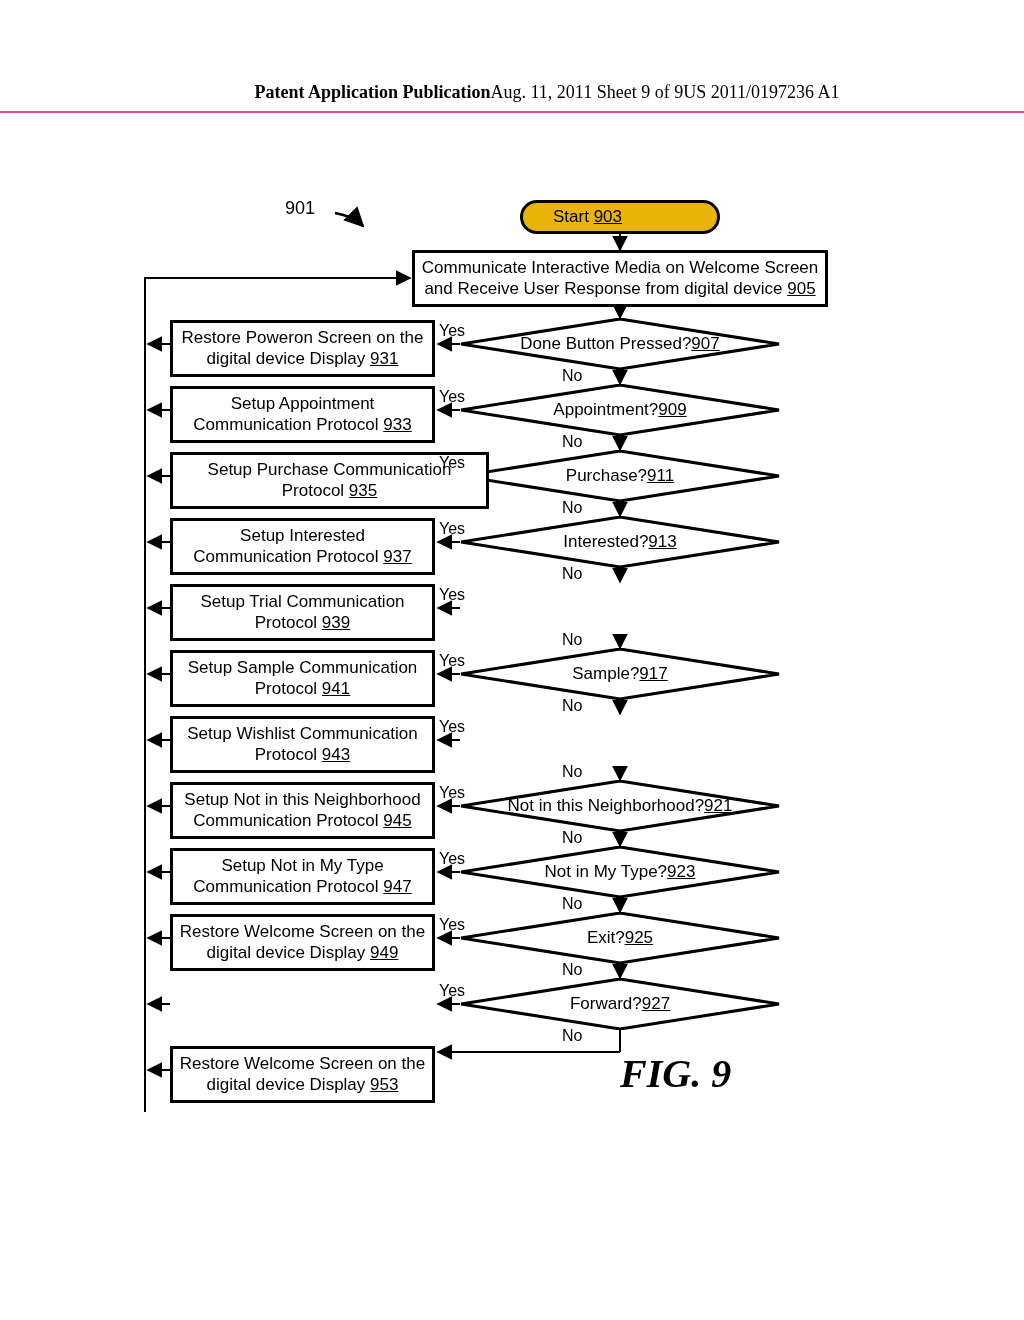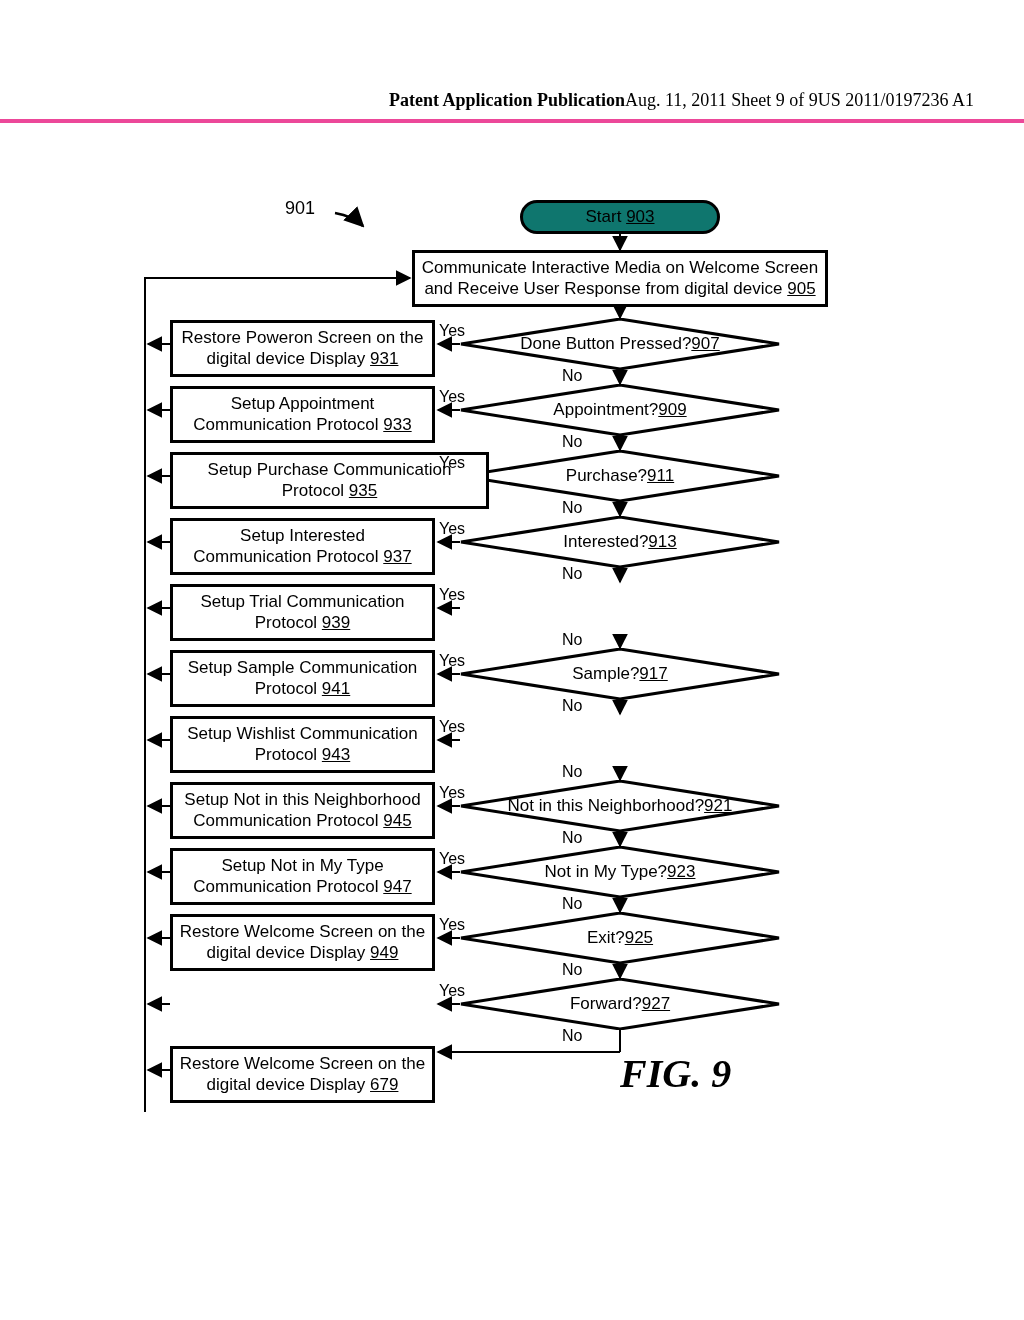--- a/index.html
+++ b/index.html
@@ -5,27 +5,27 @@
   * { box-sizing: border-box; margin: 0; padding: 0; }
   body {
     width: 1024px;
     height: 1320px;
     background: #fff;
     font-family: "Comic Sans MS", cursive, sans-serif;
     position: relative;
   }
   .header {
     position: absolute;
-    top: 90px;
+    top: 82px;
     left: 0;
     width: 100%;
-    border-bottom: 4px solid #ec4899;
+    border-bottom: 2px solid #ec4899;
     padding: 0 50px 8px 120px;
     display: flex;
-    justify-content: flex-end;
+    justify-content: center;
     font-family: "Times New Roman", serif;
     font-size: 18px;
   }
   .header .left { font-weight: bold; }
   .header .center { }
   .header .right { }
 
   .diagram {
     position: absolute;
     top: 170px;
@@ -37,24 +37,24 @@
     position: absolute;
     top: 28px;
     left: 155px;
     font-size: 18px;
   }
   
   .term {
     position: absolute;
     border: 3px solid #000;
     border-radius: 26px;
-    text-align: center;
+    text-align: left;
     font-size: 17px;
     padding: 4px 30px;
-    background: #0f766e;
+    background: #eab308;
   }
   
   .box {
     position: absolute;
     border: 3px solid #000;
     text-align: center;
     font-size: 17px;
     padding: 4px 6px;
     background: #fff;
     line-height: 1.25;
@@ -331,18 +331,18 @@
       </svg>
     <div class="dia-text">
         <span>Forward? </span>
         <span class="u">927</span>
       </div>
   </div>
   <div class="label" style="top:812px; left:309px;">Yes</div>
   <div class="label" style="top:857px; left:432px;">No</div>
 
   <div class="box" style="top:876px; left:40px; width:265px;">
-    <span>Restore Welcome Screen on the digital device Display </span><span class="u">679</span>
+    <span>Restore Welcome Screen on the digital device Display </span><span class="u">953</span>
   </div>
 
   <div class="fig-label" style="top:880px; left:490px;">FIG. 9</div>
 
 </div>
 
 </body></html>

